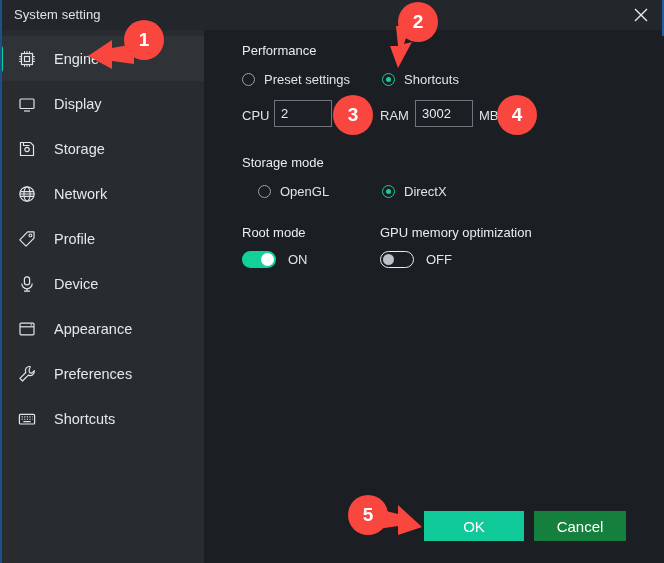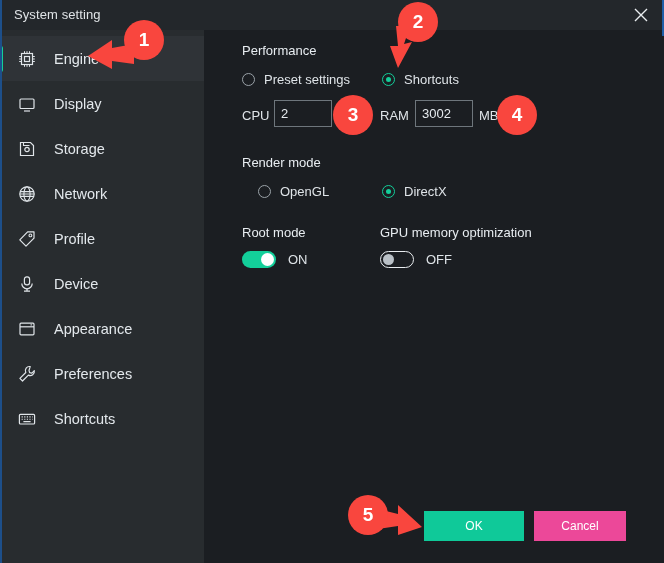--- a/index.html
+++ b/index.html
@@ -200,26 +200,26 @@
     font-size: 13px;
     color: #dfe4e8;
   }
 
   
   .btn {
     position: absolute;
     height: 30px;
     border: none;
     font-family: "Liberation Sans", sans-serif;
-    font-size: 12px;
+    font-size: 15px;
     cursor: pointer;
     color: #ffffff;
   }
   .btn-ok { background: #0fc999; }
-  .btn-cancel { background: #ec4899; }
+  .btn-cancel { background: #15803d; }
 
   
   .marker {
     position: absolute;
     z-index: 60;
     pointer-events: none;
   }
   .marker-circle {
     position: absolute;
     border-radius: 50%;
@@ -366,21 +366,21 @@
       <span class="radio-label">Shortcuts</span>
     </div>
 
     <div class="field-label" style="left:38px; top:78px;">CPU</div>
     <input class="textfield" style="left: 70px; top: 70px; width: 58px; height: 27px;" value="2">
 
     <div class="field-label" style="left:176px; top:78px;">RAM</div>
     <input class="textfield" style="left: 211px; top: 70px; width: 58px; height: 27px;" value="3002">
     <div class="field-label" style="left:275px; top:78px;">MB</div>
 
-    <div class="section-title" style="left:38px; top:125px;">Render mode</div>
+    <div class="section-title" style="left:38px; top:125px;">Storage mode</div>
 
     <div class="radio-row" style="left:54px; top:154px;">
       <span class="radio"></span>
       <span class="radio-label">OpenGL</span>
     </div>
 
     <div class="radio-row" style="left:178px; top:154px;">
       <span class="radio checked"></span>
       <span class="radio-label">DirectX</span>
     </div>

